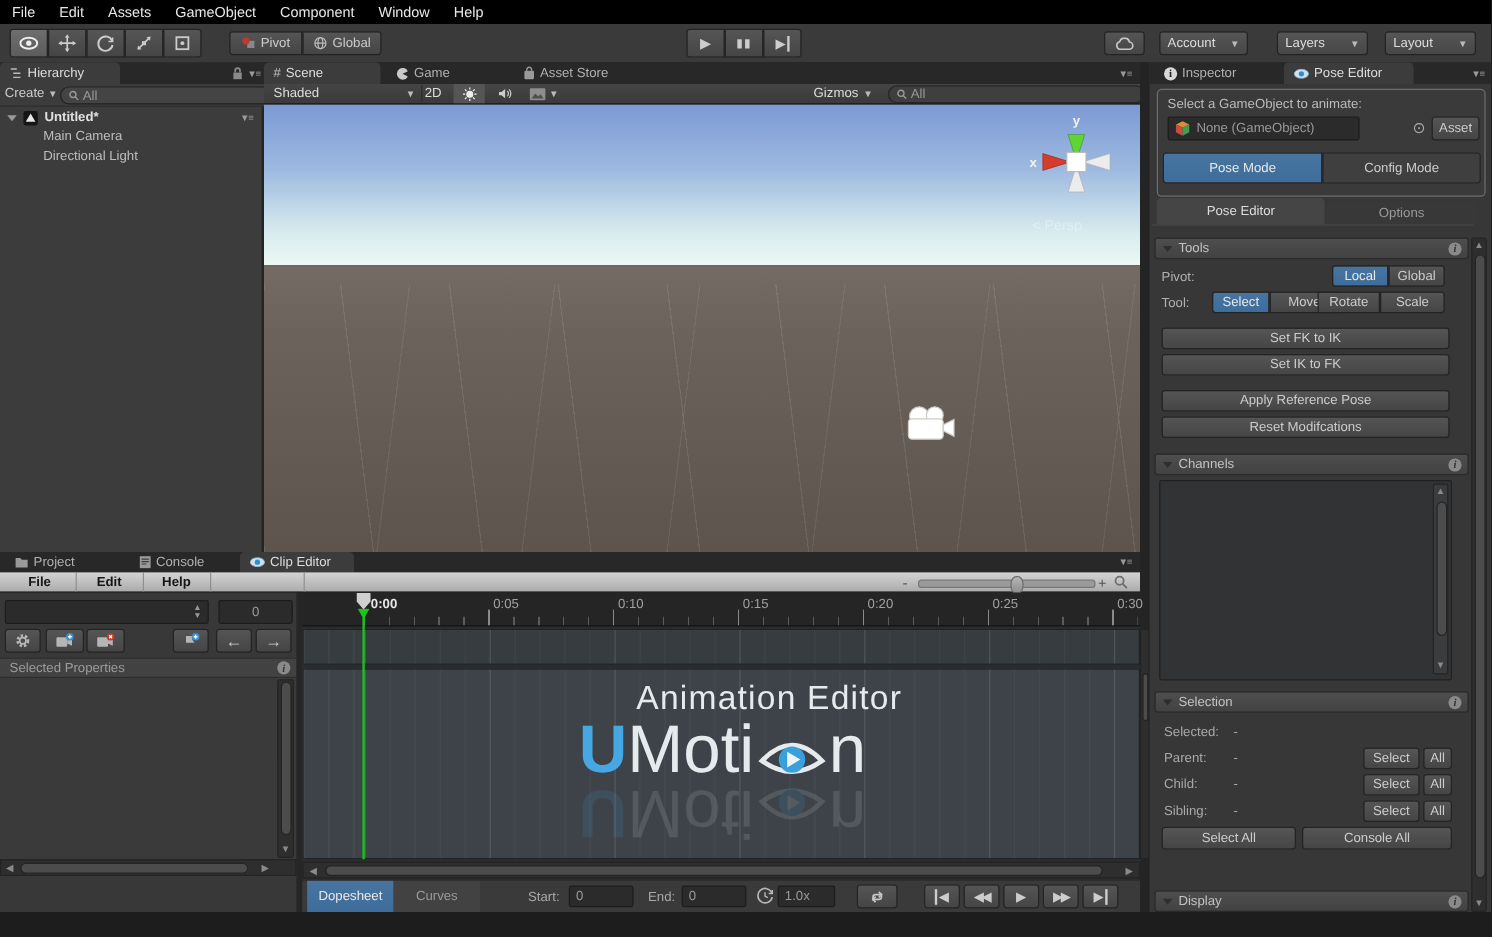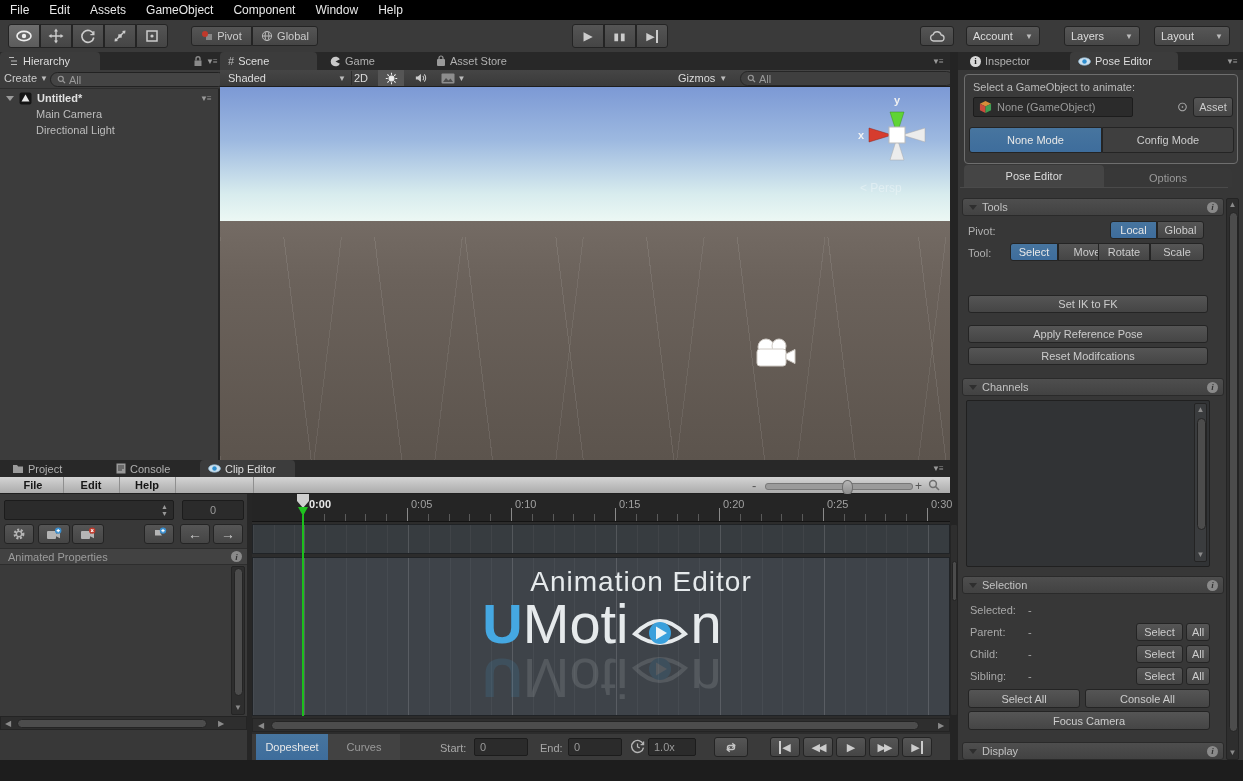--- a/index.html
+++ b/index.html
@@ -349,21 +349,21 @@
               <polygon points="13,4 7,7 7,14 13,11" fill="#3f9e52"></polygon>
             </svg>
           </span>
         <span>None (GameObject)</span>
       </div>
       <span class="abs" style="left:212px;top:24px;color:#aaa;font-size:13px;">⊙</span>
       <div class="btn" style="left:228px;top:22px;width:40px;height:20px;">
           <span>Asset</span>
         </div>
       <div class="btn sel" style="left:4px;top:52px;width:133px;height:26px;border-radius:3px 0 0 3px;">
-          <span>None Mode</span>
+          <span>Pose Mode</span>
         </div>
       <div class="btn" style="left:137px;top:52px;width:132px;height:26px;border-radius:0 3px 3px 0;background:#3f3f3f;">
           <span>Config Mode</span>
         </div>
     </div>
 
     <div class="tab on" style="left:6px;top:113px;width:140px;height:22px;background:#454545;justify-content:center;">
         <span>Pose Editor</span>
       </div>
     <div class="tab" style="left:146px;top:116px;width:128px;height:19px;background:#383838;justify-content:center;color:#9a9a9a;">
@@ -388,20 +388,23 @@
         <span>Select</span>
       </div>
     <div class="btn" style="left:100px;top:191px;width:58px;height:18px;border-radius:0;">
         <span>Move</span>
       </div>
     <div class="btn" style="left:140px;top:191px;width:52px;height:18px;border-radius:0;">
         <span>Rotate</span>
       </div>
     <div class="btn" style="left:192px;top:191px;width:54px;height:18px;border-radius:0 3px 3px 0;">
         <span>Scale</span>
+      </div>
+    <div class="btn" style="left:10px;top:221px;width:240px;height:18px;">
+        <span>Set FK to IK</span>
       </div>
     <div class="btn" style="left:10px;top:243px;width:240px;height:18px;">
         <span>Set IK to FK</span>
       </div>
     <div class="btn" style="left:10px;top:273px;width:240px;height:18px;">
         <span>Apply Reference Pose</span>
       </div>
     <div class="btn" style="left:10px;top:295px;width:240px;height:18px;">
         <span>Reset Modifcations</span>
       </div>
@@ -449,23 +452,20 @@
       </div>
     <div class="btn" style="left:228px;top:615px;width:24px;height:18px;">
         <span>All</span>
       </div>
     <div class="btn" style="left:10px;top:637px;width:112px;height:19px;">
         <span>Select All</span>
       </div>
     <div class="btn" style="left:127px;top:637px;width:125px;height:19px;">
         <span>Console All</span>
       </div>
-    <div class="btn" style="left:10px;top:659px;width:242px;height:19px;">
-        <span>Focus Camera</span>
-      </div>
 
     <div class="sechdr" style="left:4px;top:690px;width:262px;">
       <span class="foldtri"></span>
       <span>Display</span>
       <span class="info-i">i</span>
     </div>
 
     <div class="scrolltrack" style="left:268px;top:146px;width:13px;height:562px;">
       <span class="sarrow" style="top:2px;">▲</span>
       <div class="scrollthumb" style="left:1.5px;top:13px;width:9px;height:520px;"></div>
@@ -573,21 +573,21 @@
             </svg>
           </span>
       </div>
       <div class="btn" style="left:180px;top:30px;width:30px;height:20px;">
           <span style="font-size:14px;color:#ccc;">←</span>
         </div>
       <div class="btn" style="left:213px;top:30px;width:30px;height:20px;">
           <span style="font-size:14px;color:#ccc;">→</span>
         </div>
       <div class="abs" style="left:0;top:54px;width:247px;height:17px;background:#424242;border-top:1px solid #2d2d2d;border-bottom:1px solid #2d2d2d;display:flex;align-items:center;box-sizing:border-box;">
-        <span style="margin-left:8px;color:#9c9c9c;">Animated Properties</span>
+        <span style="margin-left:8px;color:#9c9c9c;">Selected Properties</span>
         <span class="info-i">i</span>
       </div>
       <div class="abs" style="left:0;top:71px;width:247px;height:151px;background:#3a3a3a;">
         <div class="scrolltrack" style="right:2px;top:1px;width:14px;height:149px;">
           <div class="scrollthumb" style="left:2px;top:1px;width:9px;height:128px;"></div>
           <span class="sarrow" style="bottom:2px;">▼</span>
         </div>
       </div>
       <div class="scrolltrack" style="left:0;top:222px;width:247px;height:14px;border-radius:0;">
         <span class="sarrow" style="left:2px;top:3px;width:10px;">◀</span>

